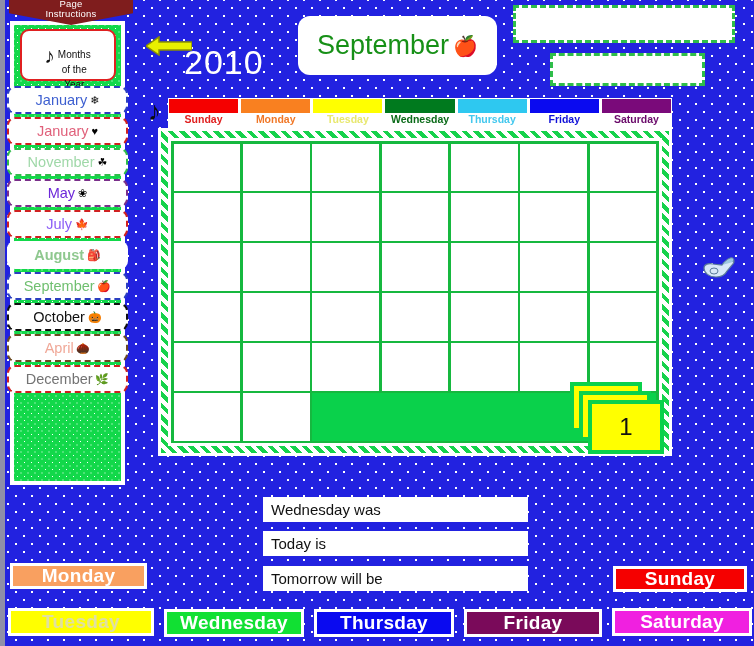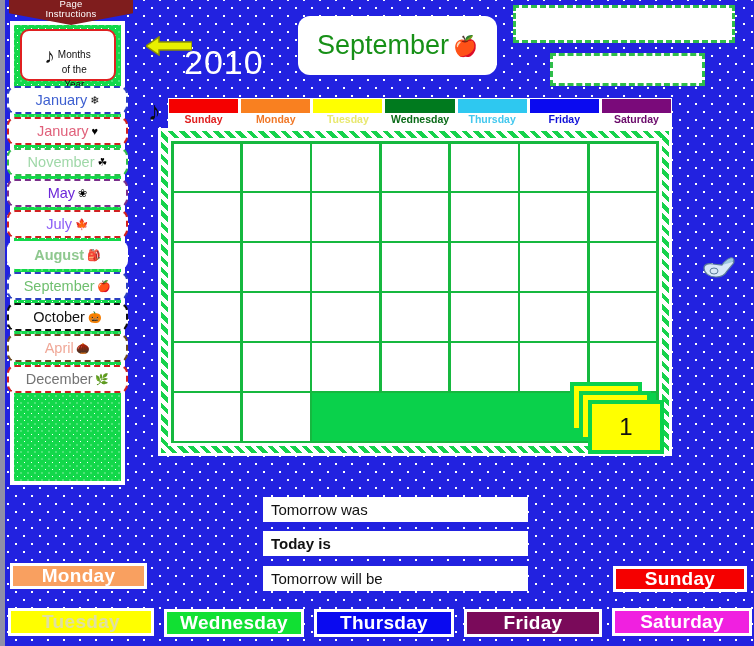--- a/index.html
+++ b/index.html
@@ -149,21 +149,21 @@
   }
 
   
   .sent{
     position:absolute; left:263px; width:265px; height:25px;
     background:#ffffff; border:2px solid #ffffff;
     display:flex; align-items:center; z-index:15;
   }
   .sent span{ font-size:15px; color:#111; padding-left:6px; }
   #sent-1{ top:497px; }
-  #sent-2{ top:531px;font-weight:bold; }
+  #sent-2{ top:531px; }
   #sent-3{ top:566px; }
 
   
   .dbtn{
     position:absolute; z-index:15; background:#ffffff; padding:3px;
   }
   .dbtn .inner{
     width:100%; height:100%;
     display:flex; align-items:center; justify-content:center;
     font-size:19px; font-weight:bold; letter-spacing:.3px;
@@ -336,21 +336,21 @@
 <div class="hand">
   <svg width="40" height="32" viewBox="0 0 40 32">
     <path d="M4,18 C4,14 9,13 13,14 L22,15 C24,12 28,9 31,9 C34,9 35,11 33,14
              L27,21 C25,25 21,27 16,27 C9,27 4,23 4,18 Z" fill="#d8e8f8" stroke="#5a7a9a" stroke-width="1.2"></path>
     <path d="M22,15 C24,12 27,9 30,8 C33,7 35,9 33,12" fill="#9fc8e0" stroke="#5a7a9a" stroke-width="1"></path>
     <ellipse cx="14" cy="21" rx="4" ry="3" fill="none" stroke="#5a7a9a" stroke-width="1"></ellipse>
   </svg>
 </div>
 
 <div class="sent" id="sent-1">
-  <span>Tomorrow was</span>
+  <span>Wednesday was</span>
 </div>
 <div class="sent" id="sent-2">
   <span>Today is</span>
 </div>
 <div class="sent" id="sent-3">
   <span>Tomorrow will be</span>
 </div>
 
 <div class="dbtn" id="dbtn-monday">
   <div class="inner" style="background: rgb(249, 160, 96); color: rgb(255, 255, 255);">Monday</div>

